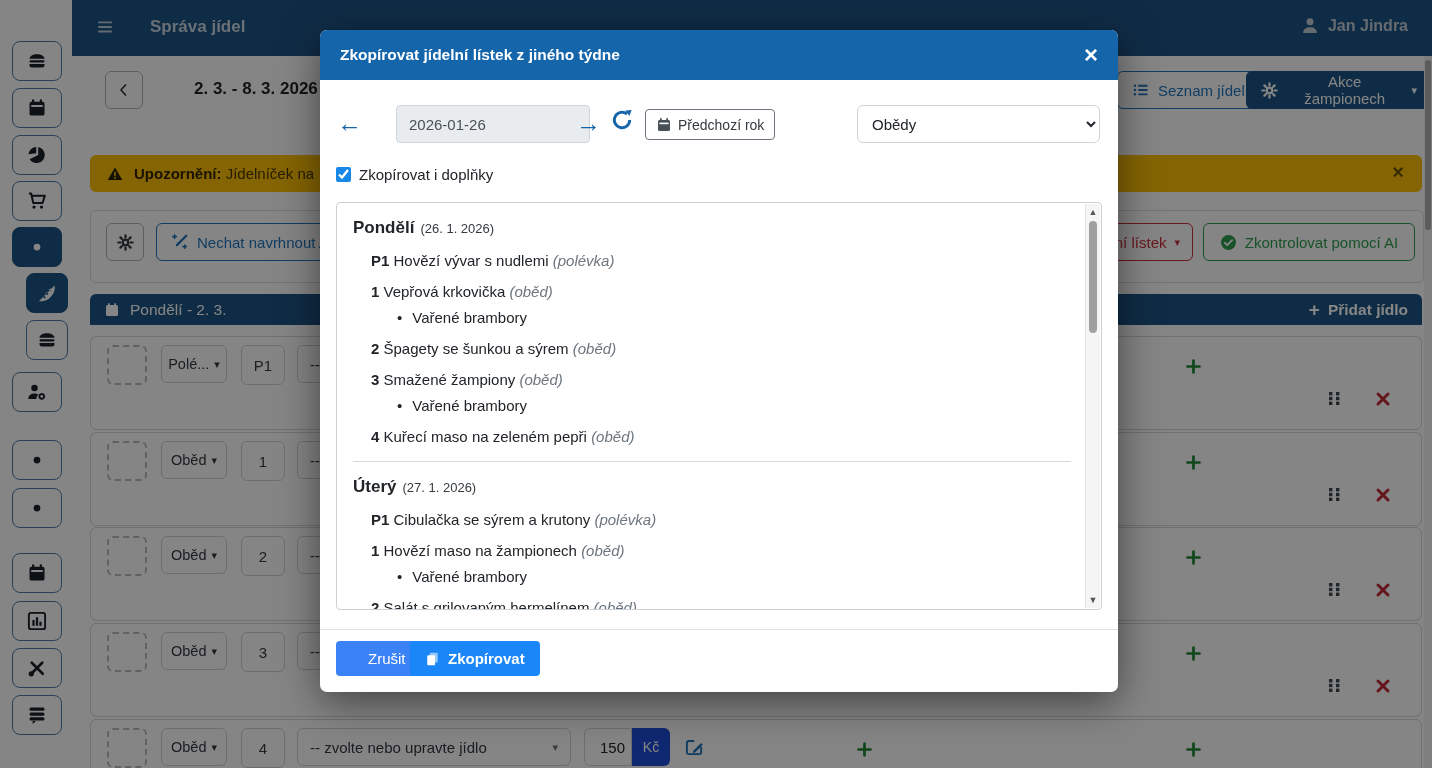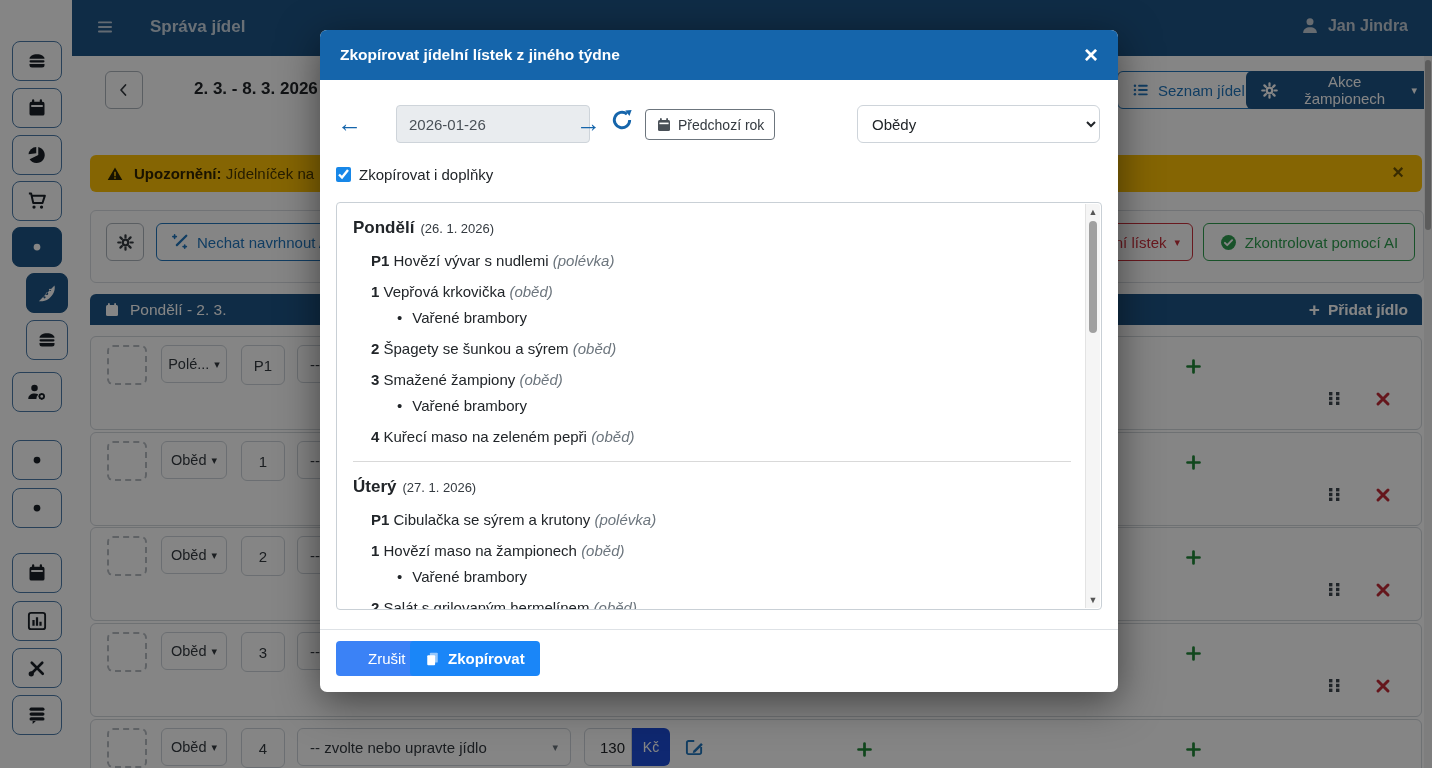--- a/index.html
+++ b/index.html
@@ -472,21 +472,21 @@
           <div class="dropzone"></div>
           <button class="btn cat-btn">
             <span>Oběd</span>
             <span class="caret">▾</span>
           </button>
           <div class="num-box">4</div>
           <div class="dish-select">
             <span>-- zvolte nebo upravte jídlo</span>
             <span class="car caret">▾</span>
           </div>
-          <div class="price-input">130</div>
+          <div class="price-input">150</div>
           <div class="price-addon">Kč</div>
           <span class="edit-ic">
             <svg width="19" height="19" viewBox="0 0 16 16">
               <path d="M13.6 8.4V13a1.4 1.4 0 0 1-1.4 1.4H3A1.4 1.4 0 0 1 1.6 13V4.8A1.4 1.4 0 0 1 3 3.4h4.8" fill="none" stroke="currentColor" stroke-width="1.6"></path>
               <path d="M7 11.5L13.5 5l1.5 1.5L8.5 13l-2 .5z" fill="currentColor"></path>
             </svg>
           </span>
           <span class="add-plus" style="left:766px;">
             <svg width="15" height="15" viewBox="0 0 16 16" fill="none" stroke="currentColor" stroke-width="2.9" stroke-linecap="round">
               <path d="M8 1.6v12.8M1.6 8h12.8"></path>

